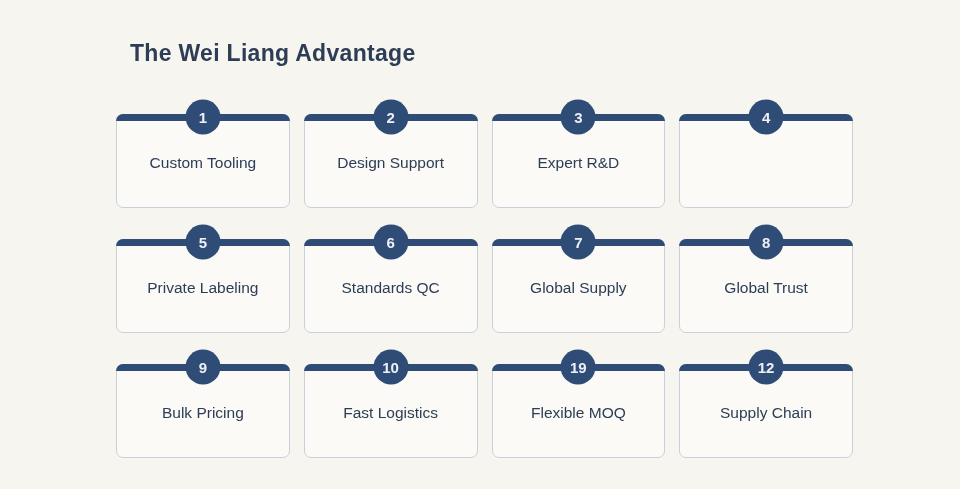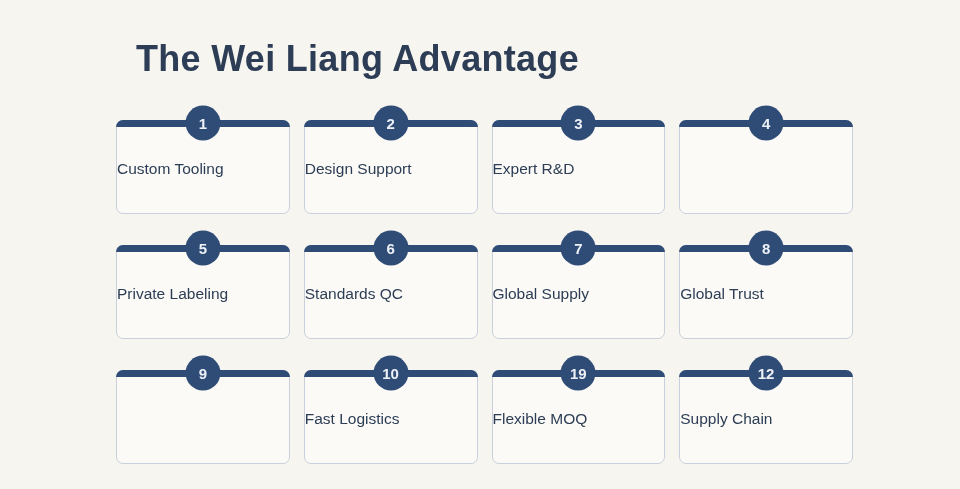--- a/index.html
+++ b/index.html
@@ -9,23 +9,23 @@
     height: 489px;
     background: var(--page-bg, #F7F5F0);
     font-family: "Liberation Sans", "DejaVu Sans", sans-serif;
     overflow: hidden;
   }
   .container {
     padding: 24px 0 0 116px;
     width: 853px;
   }
   .page-title {
-    margin: 18px;
+    margin: 12px;
     padding-left: 2px;
-    font-size: 36px;
+    font-size: 23px;
     line-height: 34px;
     font-weight: 700;
     letter-spacing: 0.3px;
     color: var(--ink, #2C3D55);
   }
   .grid {
     margin-top: 44px;
     width: 737px;
     display: grid;
     grid-template-columns: repeat(4, 1fr);
@@ -60,20 +60,21 @@
     color: var(--badge-text, #EDF1F7);
     display: flex;
     align-items: center;
     justify-content: center;
     font-size: 15px;
     font-weight: 700;
     z-index: 2;
   }
   .card-label {
     margin-top: 38px;
+    text-align: center;
     font-size: 15.5px;
     line-height: 19px;
     color: var(--ink, #2C3D55);
   }
 </style>
 </head>
 <body>
 
 <div class="container">
   <h1 class="page-title">The Wei Liang Advantage</h1>
@@ -139,20 +140,21 @@
       <span>8</span>
     </div>
     <div class="card-label">Global Trust</div>
   </div>
 
   <div class="card">
     <div class="card-bar"></div>
     <div class="badge">
       <span>9</span>
     </div>
+    <div class="card-label">Bulk Pricing</div>
   </div>
 
   <div class="card">
     <div class="card-bar"></div>
     <div class="badge">
       <span>10</span>
     </div>
     <div class="card-label">Fast Logistics</div>
   </div>
 

